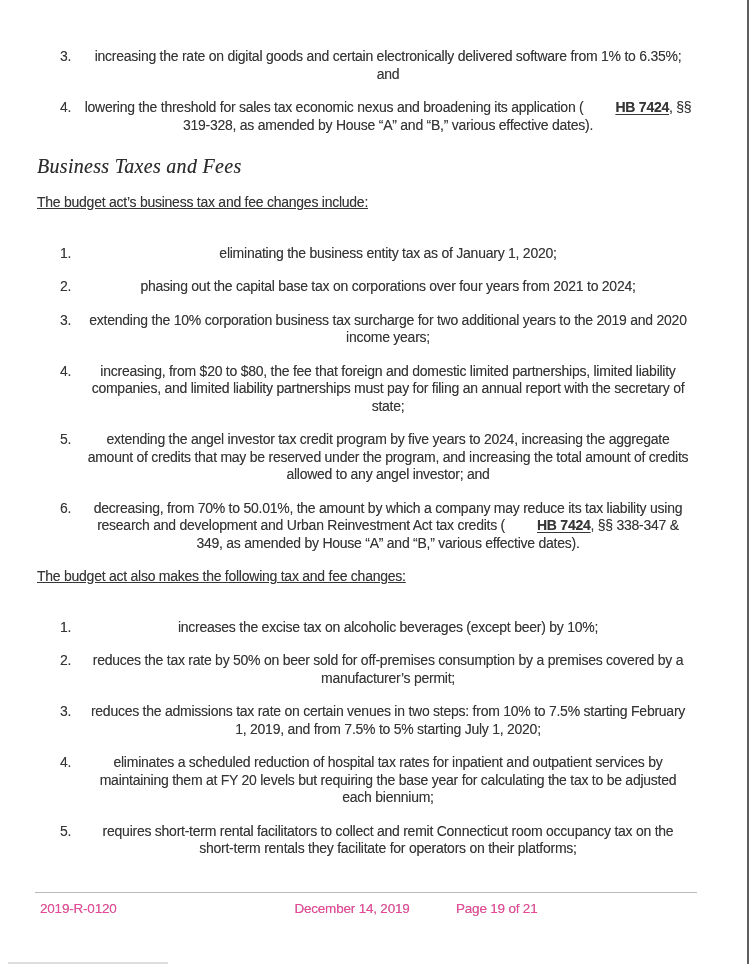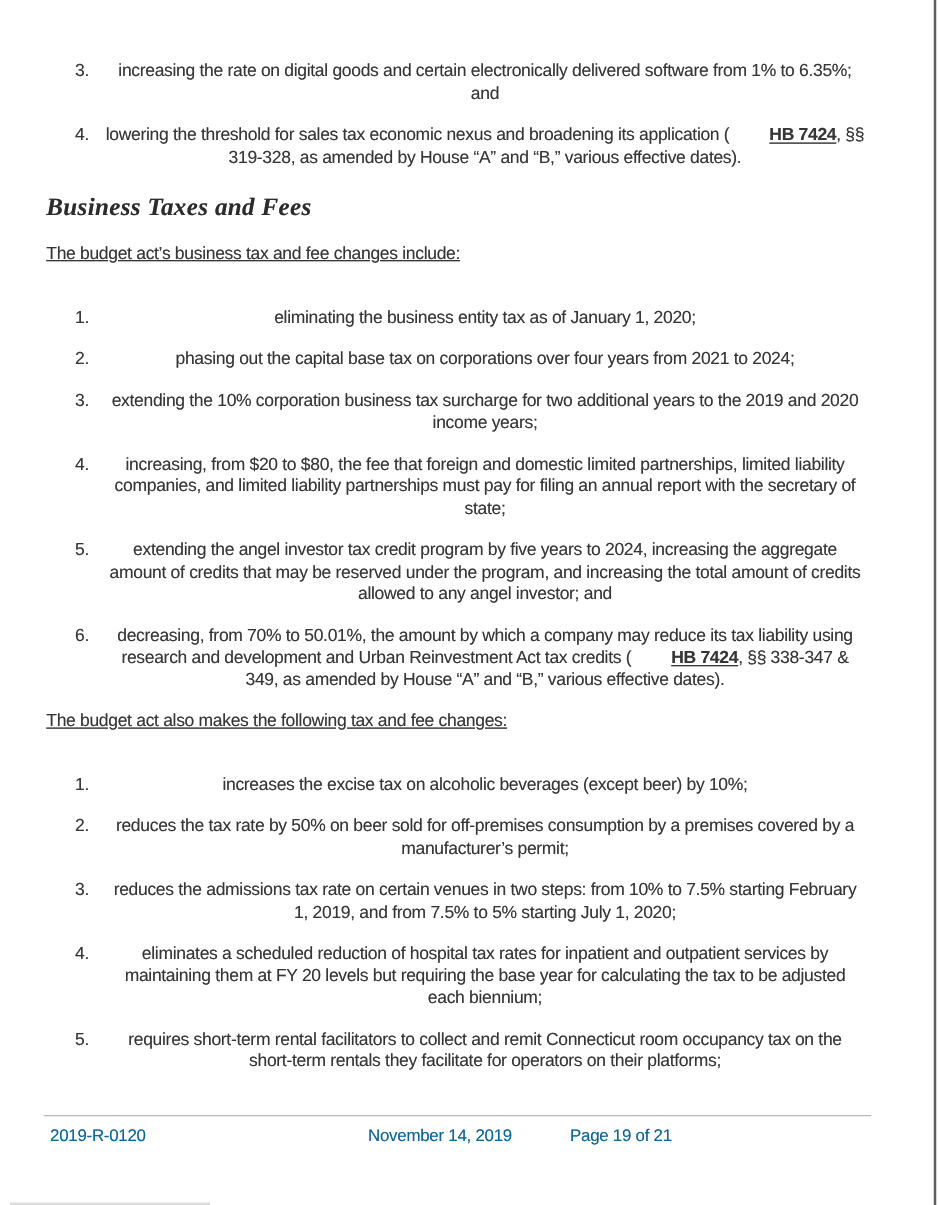--- a/index.html
+++ b/index.html
@@ -26,21 +26,21 @@
     color:#363636;
     text-shadow:0 0 0.45px rgba(70,70,70,0.5);
   }
   .olist { display:flex; flex-direction:column; gap:16px; }
   .olist.top { margin-top:0; }
   .li { display:flex; }
   .li .num { flex:none; width:24px; margin-left:23px; }
   .li .txt { flex:1;text-align:center; }
   .section-heading {
     font-family:"Liberation Serif", serif;
-    font-style:italic; font-weight:bold;
+    font-style:italic; font-weight:normal;
     font-size:20px; line-height:23px;
     color:#2c2c2c;
     letter-spacing:0.3px;
     margin:21px 0 0 0;
     text-shadow:0 0 0.4px rgba(50,50,50,0.5);
   }
   .intro { margin-top:16px;text-decoration:underline; }
   .olist.after-intro { margin-top:19px; }
   .doc-link {
     font-weight:bold;
@@ -51,21 +51,21 @@
     padding-left:32px;
   }
   .footer { margin-top:auto; margin-bottom:48px; }
   .footer-rule {
     border:none; border-top:1px solid #b8b8b8;
     margin:0 0 0 -2px; width:662px; height:0;
   }
   .footer-row {
     display:flex; align-items:baseline;
     width:624px; margin-left:3px; padding-top:8px;
-    font-size:13.5px; letter-spacing:-0.2px; color:#0369a1;
+    font-size:13.5px; letter-spacing:-0.2px; color:#ec4899;
     text-shadow:0 0 0.45px rgba(70,70,70,0.5);
   }
   .footer-left  { flex:1; text-align:left; }
   .footer-center{ flex:1; text-align:center; }
   .footer-right { flex:1; text-align:left; }
   
   .scan-edge {
     position:absolute; top:0; right:1px;
     width:2px; height:964px;
     background:#5f5f5f;
@@ -146,21 +146,21 @@
       <div class="li">
         <span class="num">5.</span>
         <span class="txt"><span>requires short-term rental facilitators to collect and remit Connecticut room occupancy tax on the short-term rentals they facilitate for operators on their platforms;</span></span>
       </div>
     </div>
 
   <div class="footer">
     <hr class="footer-rule">
     <div class="footer-row">
       <span class="footer-left">2019-R-0120</span>
-      <span class="footer-center">November 14, 2019</span>
+      <span class="footer-center">December 14, 2019</span>
       <span class="footer-right">Page 19 of 21</span>
     </div>
   </div>
 
 </div>
 
 <div class="scan-edge"></div>
 <div class="scan-smudge"></div>
 
 </body></html>

